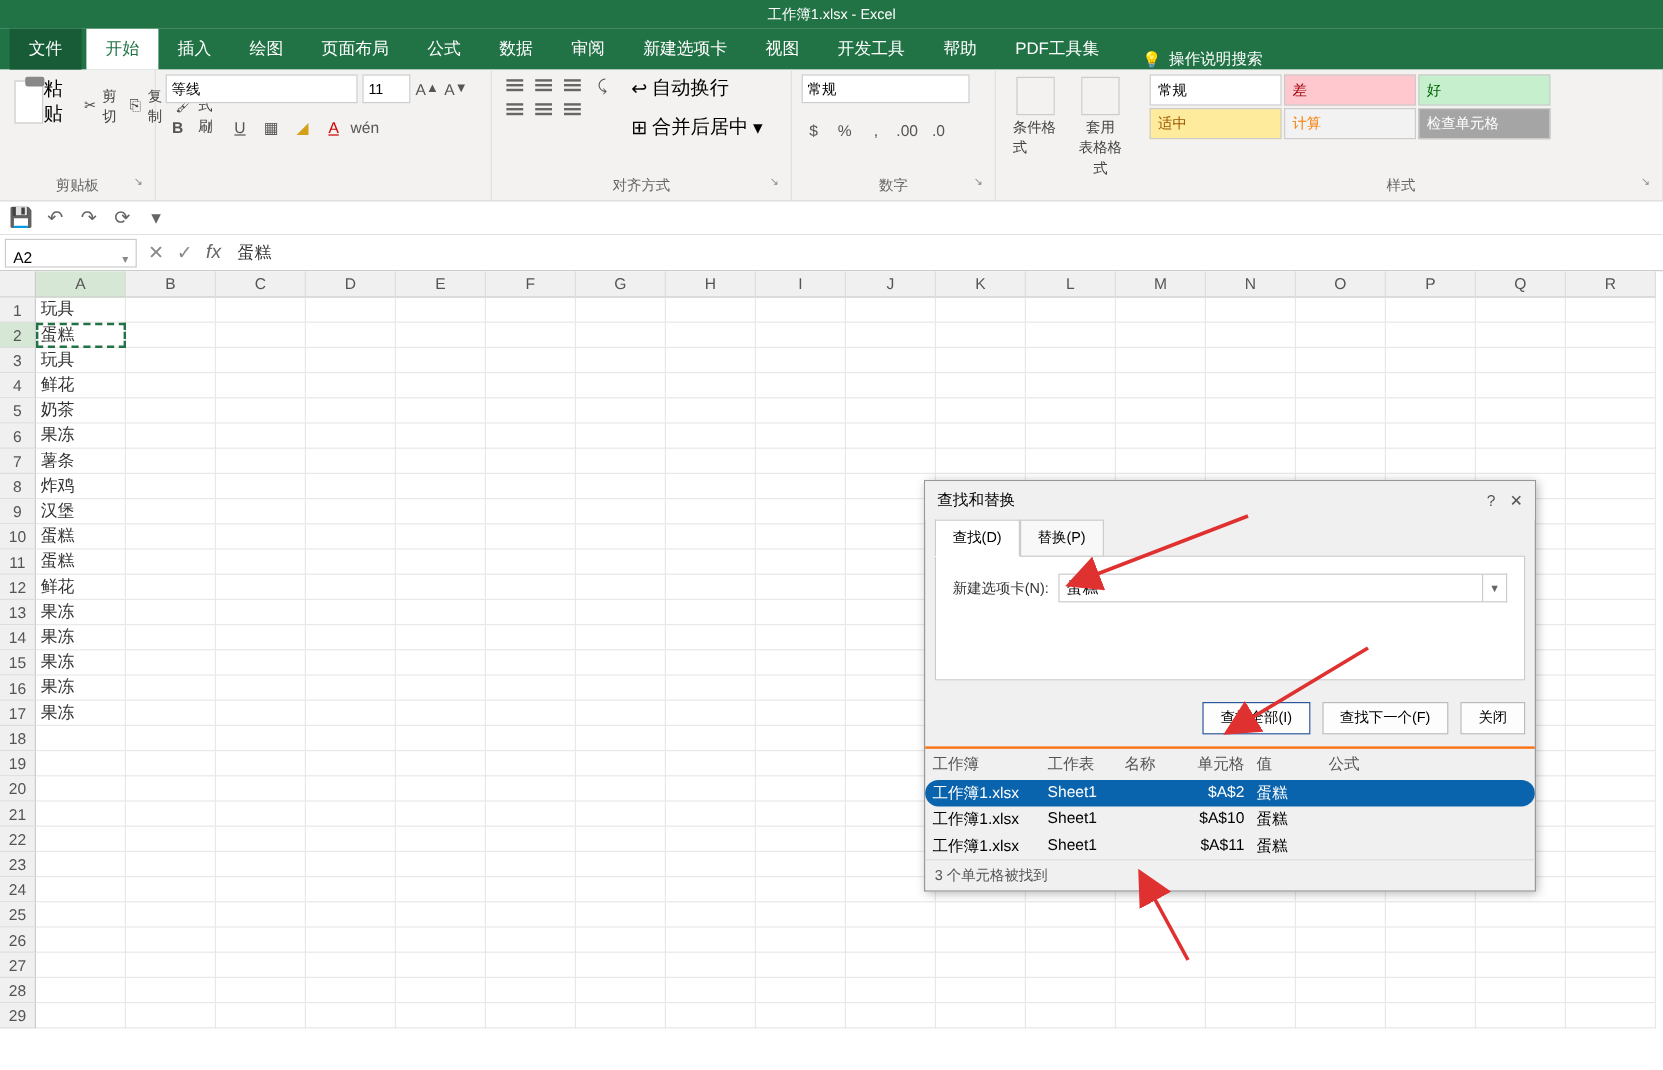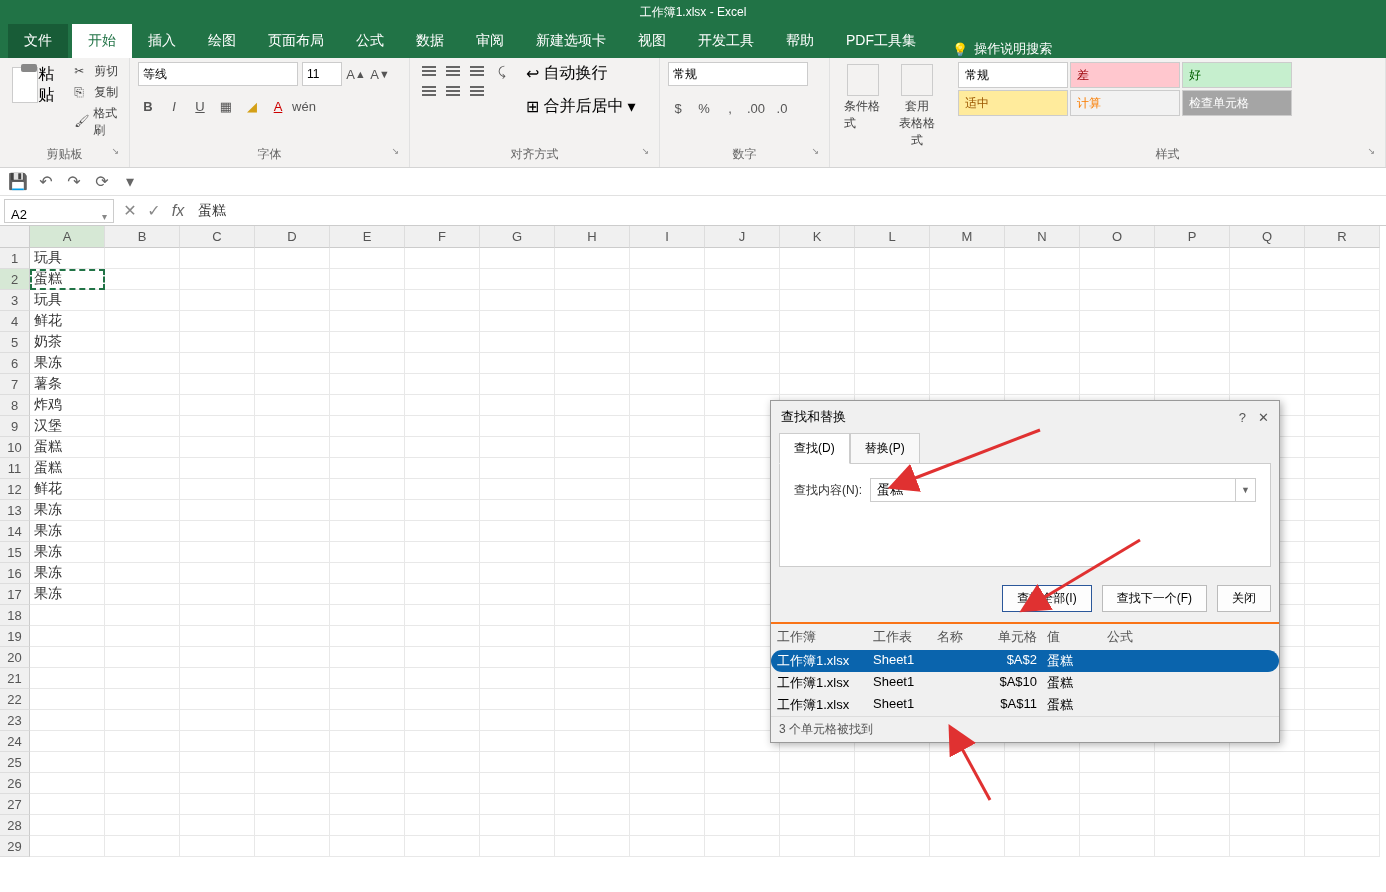--- a/index.html
+++ b/index.html
@@ -18,21 +18,21 @@
 
 
 .ribbon { background: #f3f2f1; border-bottom: 1px solid #d4d4d4; height: 110px; display: flex; }
 .ribbon-group { border-right: 1px solid #e1e1e1; padding: 4px 8px 2px 8px; display: flex; flex-direction: column; justify-content: space-between; }
 .ribbon-group-label { text-align: center; font-size: 12px; color: #666; padding: 2px 0; position: relative; }
 .ribbon-group-label::after { content: '↘'; position: absolute; right: 2px; font-size: 9px; color: #888; }
 .ribbon-body { display: flex; align-items: flex-start; gap: 4px; flex: 1; }
 .paste-btn { display: flex; flex-direction: row; align-items: center; padding: 2px 4px; }
 .paste-icon { width: 32px; height: 36px; background: linear-gradient(#fff,#fff); border: 1px solid #ccc; position: relative; }
 .paste-icon::before { content: ''; position: absolute; top: -4px; left: 8px; width: 16px; height: 8px; background: #888; border-radius: 2px; }
-.small-btns { display: flex; flex-direction: column; gap: 2px; font-size: 12px; color: #444; }
+.small-btns { display: flex; flex-direction: row; gap: 2px; font-size: 12px; color: #444; }
 .small-btn { display: flex; align-items: center; gap: 4px; padding: 1px 2px; }
 .icon-sm { width: 16px; height: 16px; display: inline-block; }
 .scissors::before { content: '✂'; }
 .copy::before { content: '⎘'; }
 .brush::before { content: '🖌'; font-size: 12px; }
 
 .font-row1 { display: flex; gap: 4px; align-items: center; margin-bottom: 6px;}
 .font-select { width: 160px; height: 24px; border: 1px solid #ccc; background: #fff; font-size: 12px; padding: 0 4px; }
 .size-select { width: 40px; height: 24px; border: 1px solid #ccc; background: #fff; font-size: 12px; padding: 0 4px; }
 .font-btn { width: 20px; height: 20px; display: flex; align-items: center; justify-content: center; font-size: 13px; color: #555; cursor: pointer; }
@@ -178,21 +178,20 @@
       <div class="font-row2">
         <div class="font-btn bold">B</div>
         <div class="font-btn italic">I</div>
         <div class="font-btn underline">U</div>
         <div class="font-btn">▦</div>
         <div class="font-btn" style="color:#d4a017">◢</div>
         <div class="font-btn" style="color:#c00;text-decoration:underline">A</div>
         <div class="font-btn">wén</div>
       </div>
     </div>
-    <div class="ribbon-group-label">字体</div>
   </div>
 
   <div class="ribbon-group" style="width:250px">
     <div class="ribbon-body">
       <div>
         <div class="align-grid">
           <div class="align-btn">
               <span></span>
             </div>
           <div class="align-btn">
@@ -927,21 +926,21 @@
       <span>?</span>
       <span>✕</span>
     </div>
   </div>
   <div class="dlg-tabs">
     <div class="dlg-tab active">查找(D)</div>
     <div class="dlg-tab">替换(P)</div>
   </div>
   <div class="dlg-body">
     <div class="dlg-row">
-      <label>查找内容(N):</label>
+      <label>新建选项卡(N):</label>
       <div class="dlg-input-wrap">
         <input class="dlg-input" value="蛋糕" style="">
         <div class="dlg-dd">▼</div>
       </div>
     </div>
   </div>
   <div class="dlg-btns">
     <button class="primary">查找全部(I)</button>
     <button>查找下一个(F)</button>
     <button>关闭</button>

